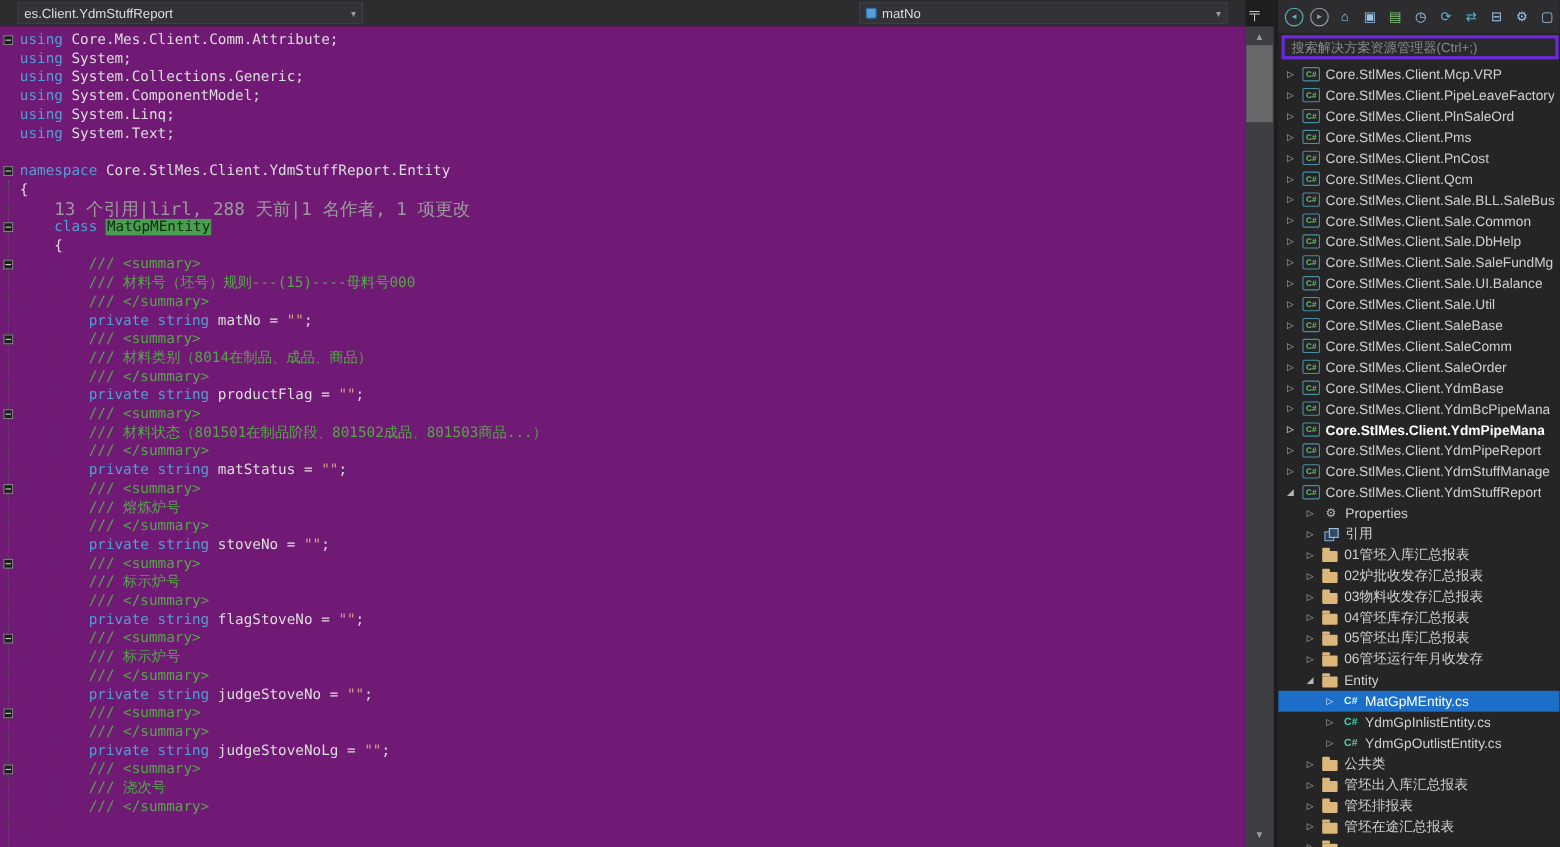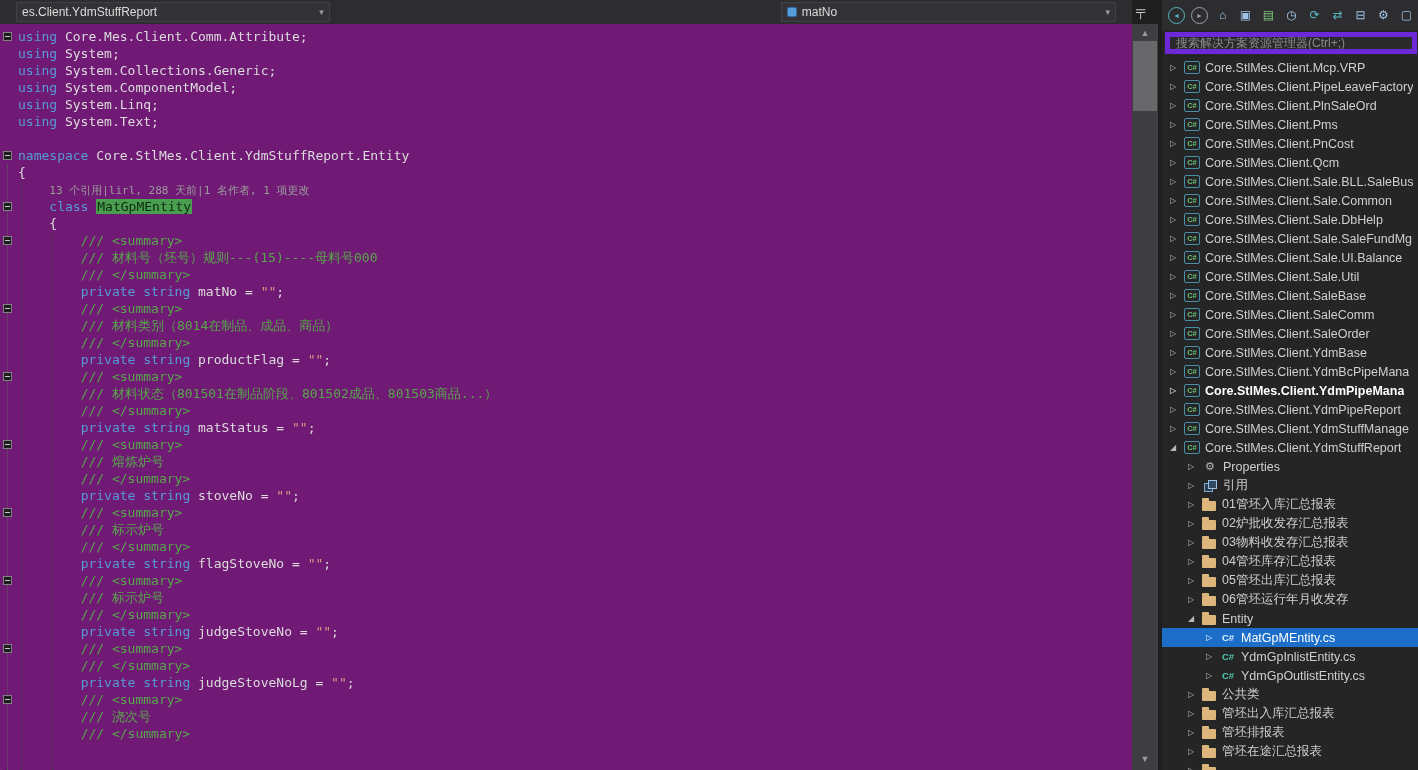--- a/index.html
+++ b/index.html
@@ -27,21 +27,21 @@
   .editor { position:absolute; left:0; top:24px; width:1132px; height:746px;
             background:#701a75; overflow:hidden; }
   .code-area { position:absolute; left:0; top:4px; padding-left:18px;
                font-family:"DejaVu Sans Mono", monospace; font-size:13px; line-height:17px; }
   .code-line { position:relative; height:17px; white-space:pre; }
   .tk-kw  { color:#569cd6; }
   .tk-pl  { color:#dcdcdc; }
   .tk-sp  { color:#dcdcdc; }
   .tk-cm  { color:#57a64a; }
   .tk-str { color:#d69d85; }
-  .tk-lens{ color:#9b9b9b; font-size:11px; }
+  .tk-lens{ color:#9b9b9b; font-size:16px; }
   .tk-hl  { background:#4a9e4f; color:#0d2b10; padding:0 1px; }
   .outline-box { position:absolute; left:-15px; top:4px; width:9px; height:9px;
                  border:1px solid #828282; background:#1e1e1e; z-index:2; }
   .outline-box::after { content:""; position:absolute; left:1px; top:3px; width:5px;
                         height:1px; background:#c8c8c8; }
   .margin-dotline { position:absolute; left:7px; top:140px; bottom:0;
                     border-left:1px dotted #5a5a5a; }
   .guide { position:absolute; bottom:0; border-left:1px dotted #3e3e3e; }
   .g1 { left:21px; top:158px; }
   .g2 { left:52px; top:208px; }
@@ -58,21 +58,21 @@
 
   
   .panel { position:absolute; left:1160px; top:0; width:258px; height:770px;
            background:#252526; border-left:2px solid #1e1e1e; }
   .panel-toolbar { height:30px; display:flex; align-items:center; gap:6px;
                    padding:0 6px; background:#2d2d30; }
   .tb-icon { width:17px; height:17px; display:inline-flex; align-items:center;
              justify-content:center; font-size:12px; cursor:default; flex:none; }
   .tb-icon.circle { border:1px solid currentColor; border-radius:50%; font-size:7px; }
   .search-box { display:block; width:252px; margin:2px 3px; height:22px;
-                background:#2a2a2b; border:5px solid #6d28d9; color:#9a9a9a;
+                background:#2a2a2b; border:3px solid #6d28d9; color:#9a9a9a;
                 font-size:12px; padding:0 6px; font-family:"Liberation Sans", sans-serif; }
   .search-box::placeholder { color:#8a8a8a; opacity:1; }
 
   .tree { position:absolute; top:58px; left:0; right:0; bottom:0; overflow:hidden; }
   .tree-row { height:19px; display:flex; align-items:center; font-size:12.5px;
               color:#cfcfcf; white-space:nowrap; overflow:hidden; cursor:default; }
   .tree-row.lvl1 { padding-left:8px; }
   .tree-row.lvl2 { padding-left:26px; }
   .tree-row.lvl3 { padding-left:44px; }
   .tree-row.selected { background:#1c6ec9; color:#ffffff; }

